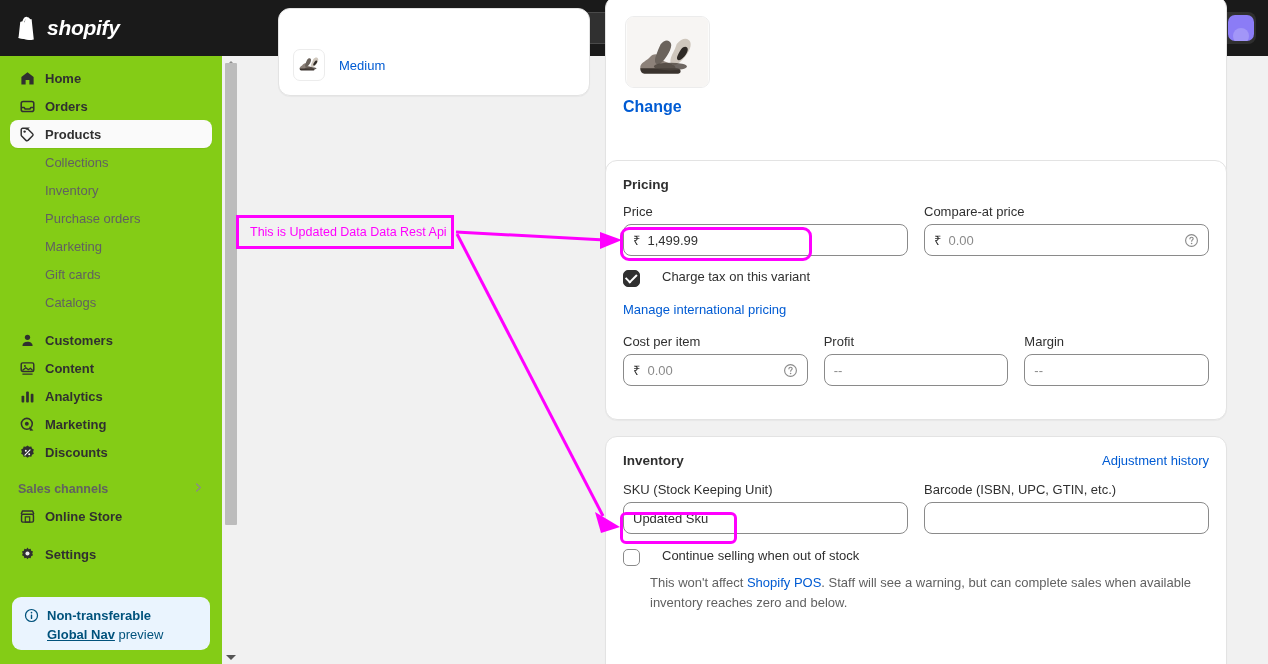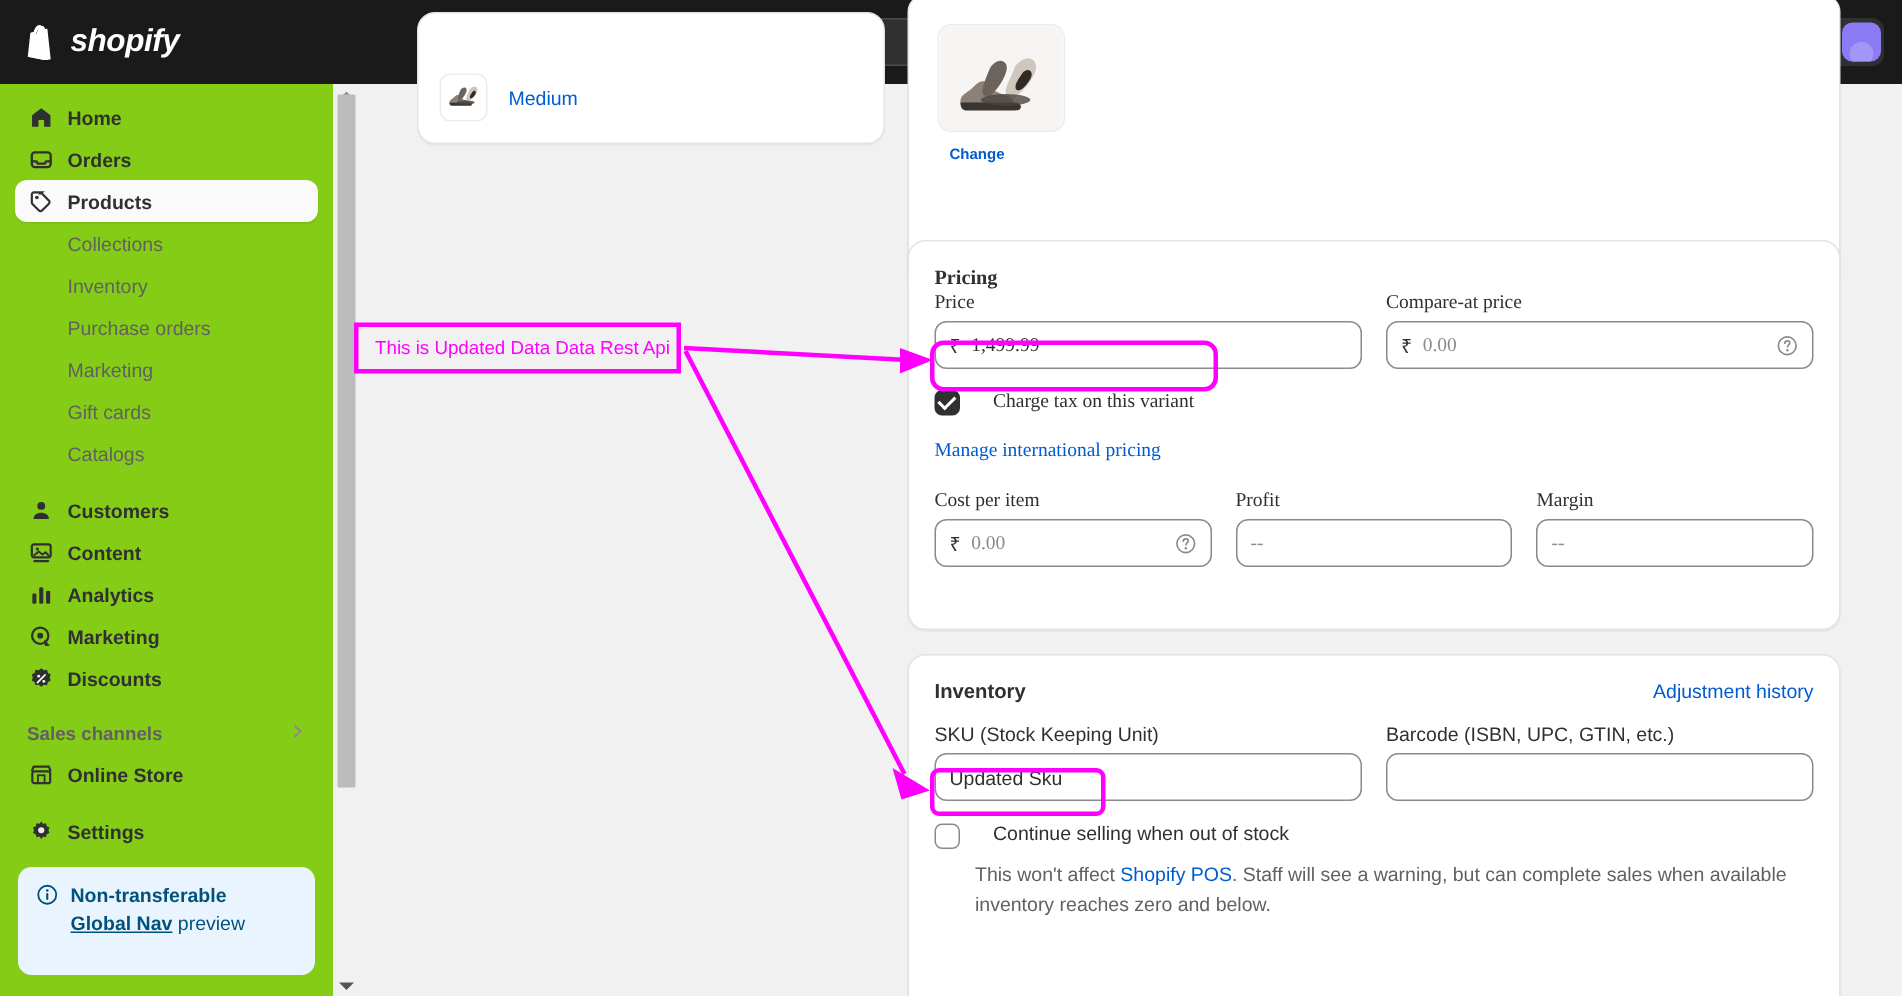--- a/index.html
+++ b/index.html
@@ -82,21 +82,21 @@
   }
   .nav-gap { height: 10px; }
   .section-head {
     display: flex; align-items: center; justify-content: space-between;
     height: 26px; margin: 0 10px; padding: 0 8px;
     font-size: 12.5px; color: #616161; font-weight: 700; cursor: pointer;
   }
   .section-head .chev { color: #8a8a8a; font-size: 12px; }
   .nav-banner {
     margin: auto 12px 14px 12px; background: #eaf4fe; border-radius: 9px;
-    padding: 10px 12px 24px 12px; display: flex; gap: 8px; align-items: flex-start;
+    padding: 10px 12px 5px 12px; display: flex; gap: 8px; align-items: flex-start;
   }
   .nav-banner-ico { flex: none; margin-top: 1px; }
   .nav-banner-txt { font-size: 13px; color: #00527c; line-height: 1.45; font-weight: 600; }
   .nav-banner-txt .u { text-decoration: underline; text-align: center; }
   .nav-banner-txt .reg { font-weight: 400; }
 
   
   .vscroll {
     position: absolute; left: 224px; top: 56px; width: 14px; height: 608px;
     background: #f1f1f1; cursor: pointer;
@@ -136,26 +136,26 @@
   }
   .variant-link { font-size: 13px; color: #005bd3; cursor: pointer; }
 
   
   .media-card { left: 367px; top: -60px; width: 622px; height: 200px; padding: 14px 16px; }
   .media-thumb {
     position: absolute; left: 19px; top: 19px; width: 85px; height: 72px;
     background: #fff; border: 1px solid #ececec; border-radius: 9px; overflow: hidden;
   }
   .media-change {
-    position: absolute; left: 27px; top: 101px; font-size: 10px;
+    position: absolute; left: 17px; top: 101px; font-size: 16px;
     color: #005bd3; font-weight: 600; cursor: pointer;
   }
 
   
-  .pricing-card { left: 367px; top: 104px; width: 622px; height: 260px; padding: 16px 17px; font-family: Liberation Serif, serif; }
+  .pricing-card { left: 367px; top: 104px; width: 622px; height: 260px; padding: 16px 17px; }
   .inventory-card { left: 367px; top: 380px; width: 622px; height: 300px; padding: 16px 17px; }
 
   .card-title { font-size: 13.5px; font-weight: 700; color: #303030; }
   .card-head-row { display: flex; align-items: baseline; justify-content: space-between; }
   .link-blue { font-size: 13px; color: #005bd3; cursor: pointer; }
 
   .field-label { font-size: 13px; color: #303030; margin-bottom: 5px; }
   .fields-row { display: flex; gap: 16px; }
   .field { flex: 1; }
   .input {
@@ -440,21 +440,21 @@
           <path d="M56.2 33c1.8-2.3 4.2-3.1 5.7-1.8 1.3 1 1.3 3.1 0 5.5-1.3 2.6-3.6 5.2-5.7 6.8-1.8 1.3-3.4 1.3-4.2 0-.8-1.6.3-4.2 1.8-6.8.8-1.3 1.6-2.3 2.4-3.7z" fill="#2f2a26"></path>
           <ellipse cx="45" cy="51" rx="17" ry="4" fill="#4b433d" opacity=".8"></ellipse>
         </svg>
       </div>
       <span class="media-change">Change</span>
     </div>
 
     <div class="card pricing-card">
       <div class="card-title">Pricing</div>
 
-      <div class="fields-row" style="justify-content:center;">
+      <div class="fields-row" style="margin-top:12px;justify-content:center;">
         <div class="field">
           <div class="field-label">Price</div>
           <div class="input">
             <span class="cur">₹</span>
             <span class="val">1,499.99</span>
           </div>
         </div>
         <div class="field">
           <div class="field-label">Compare-at price</div>
           <div class="input">

